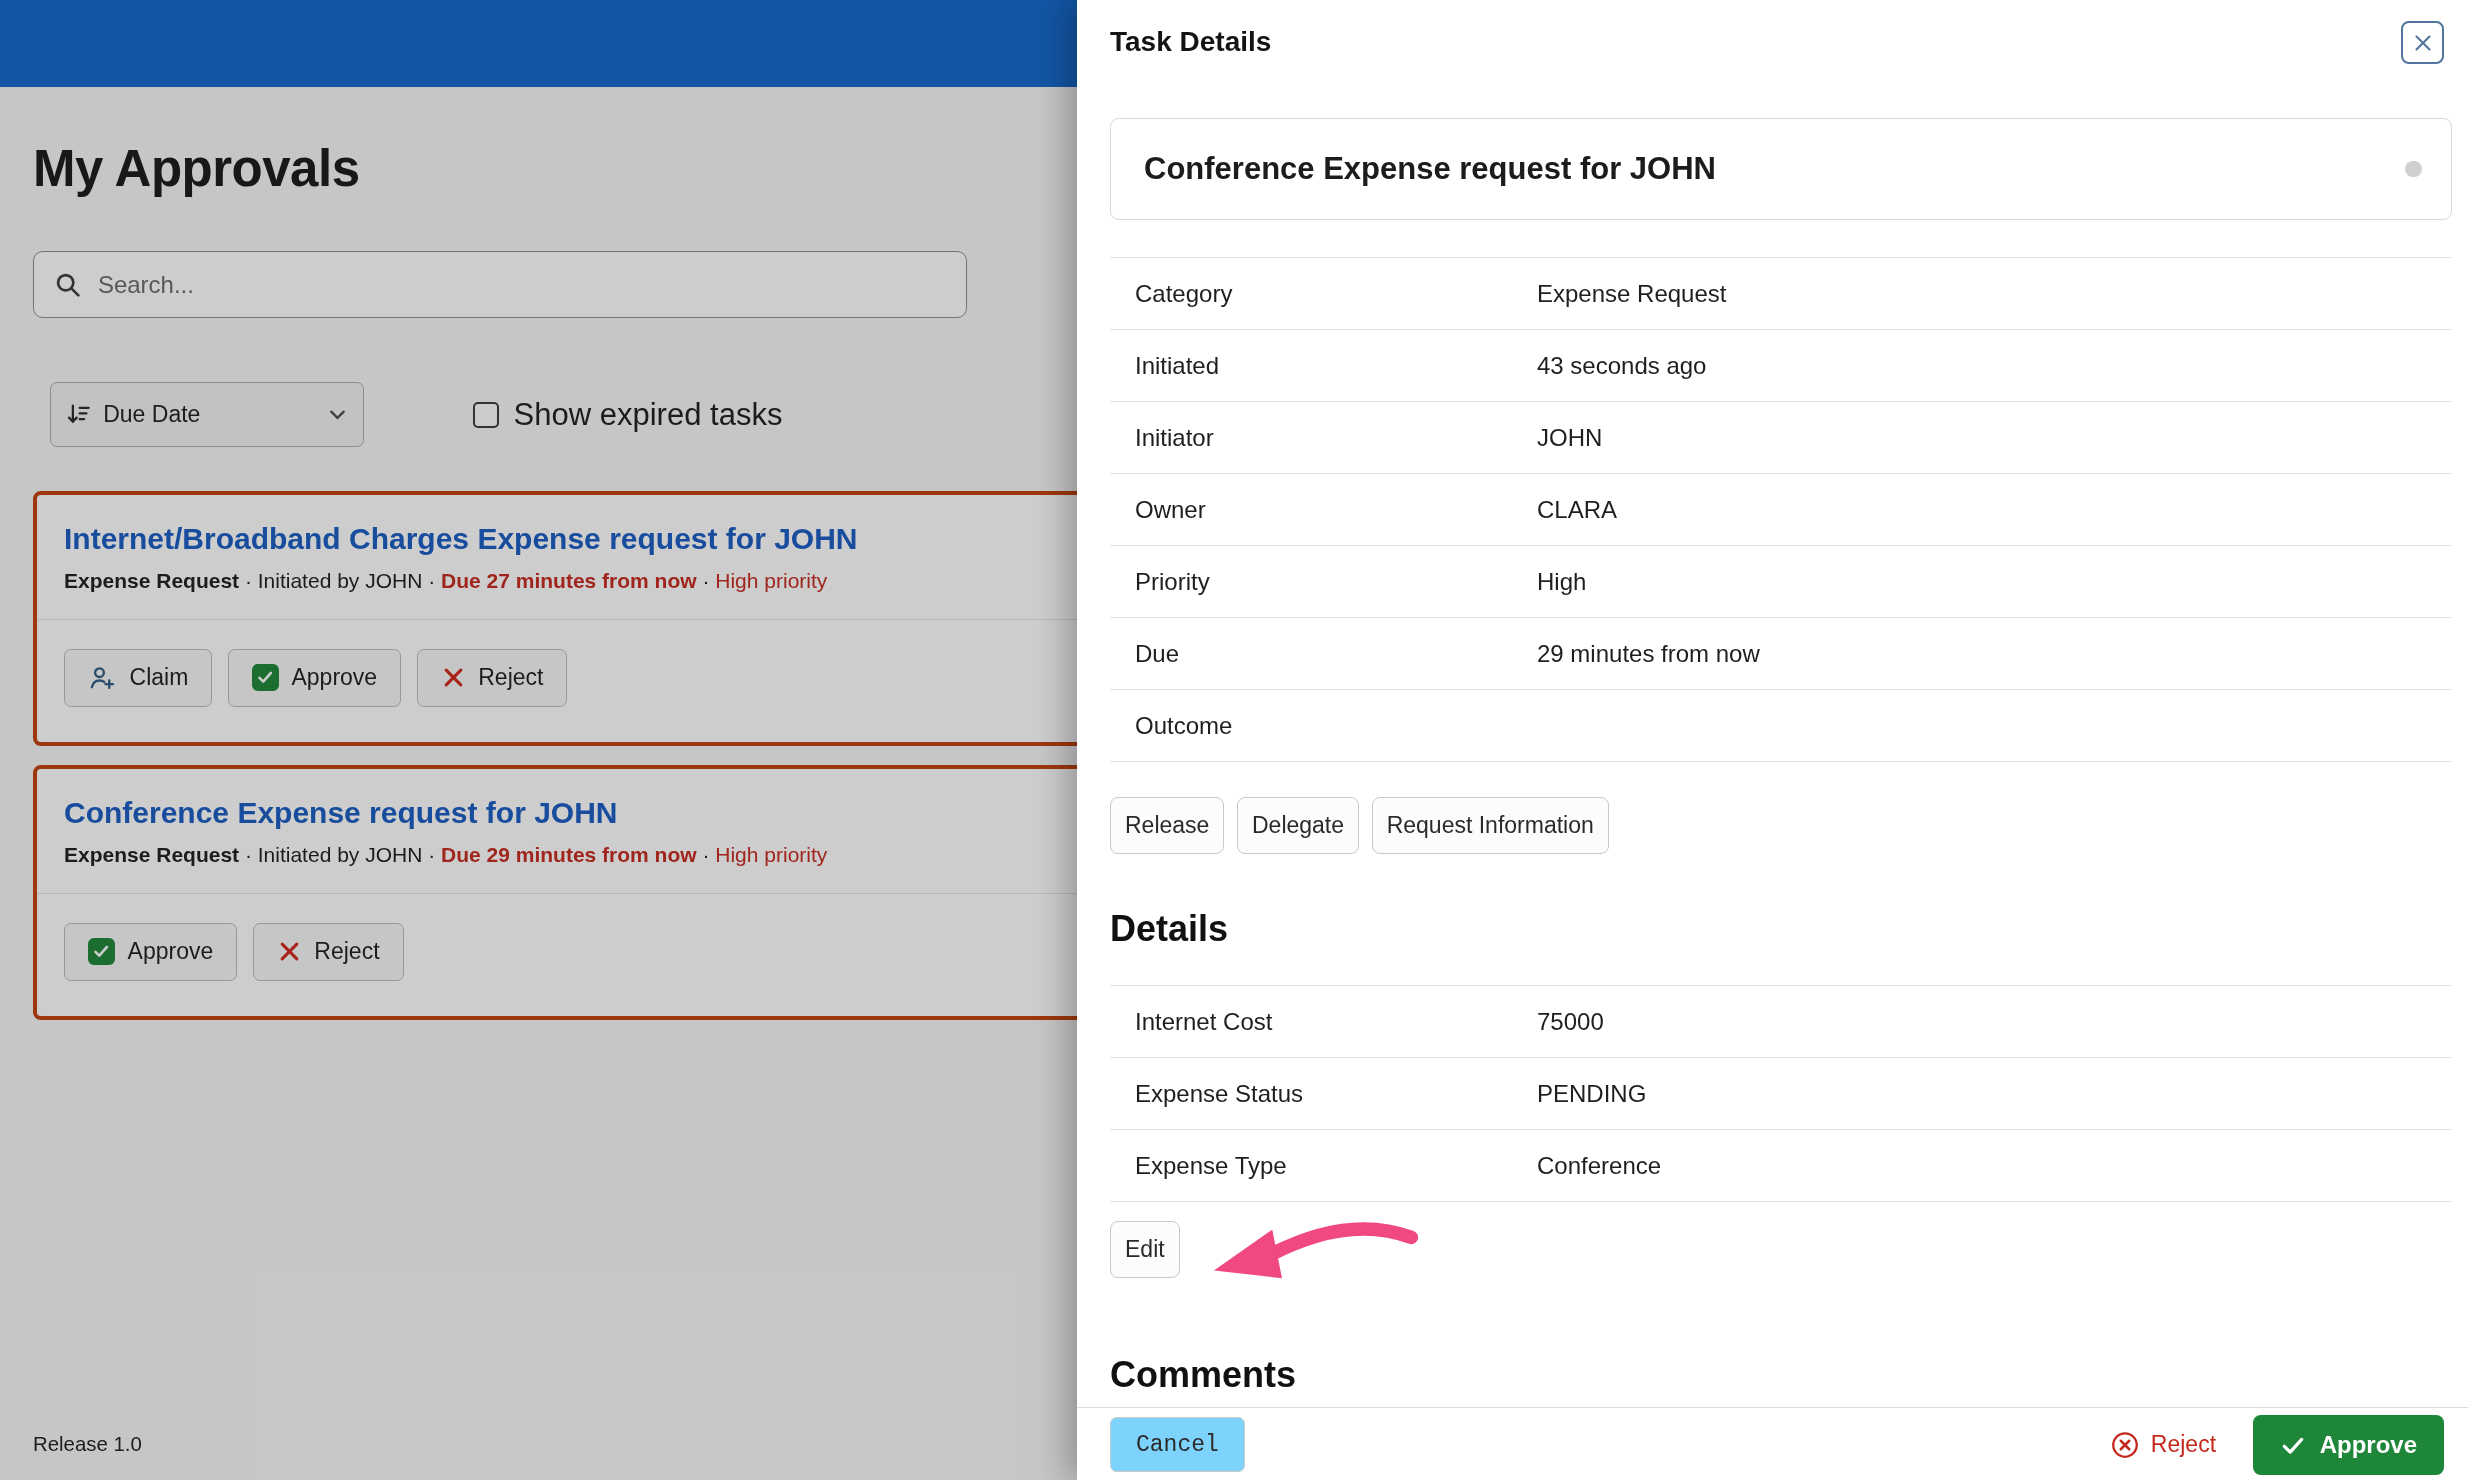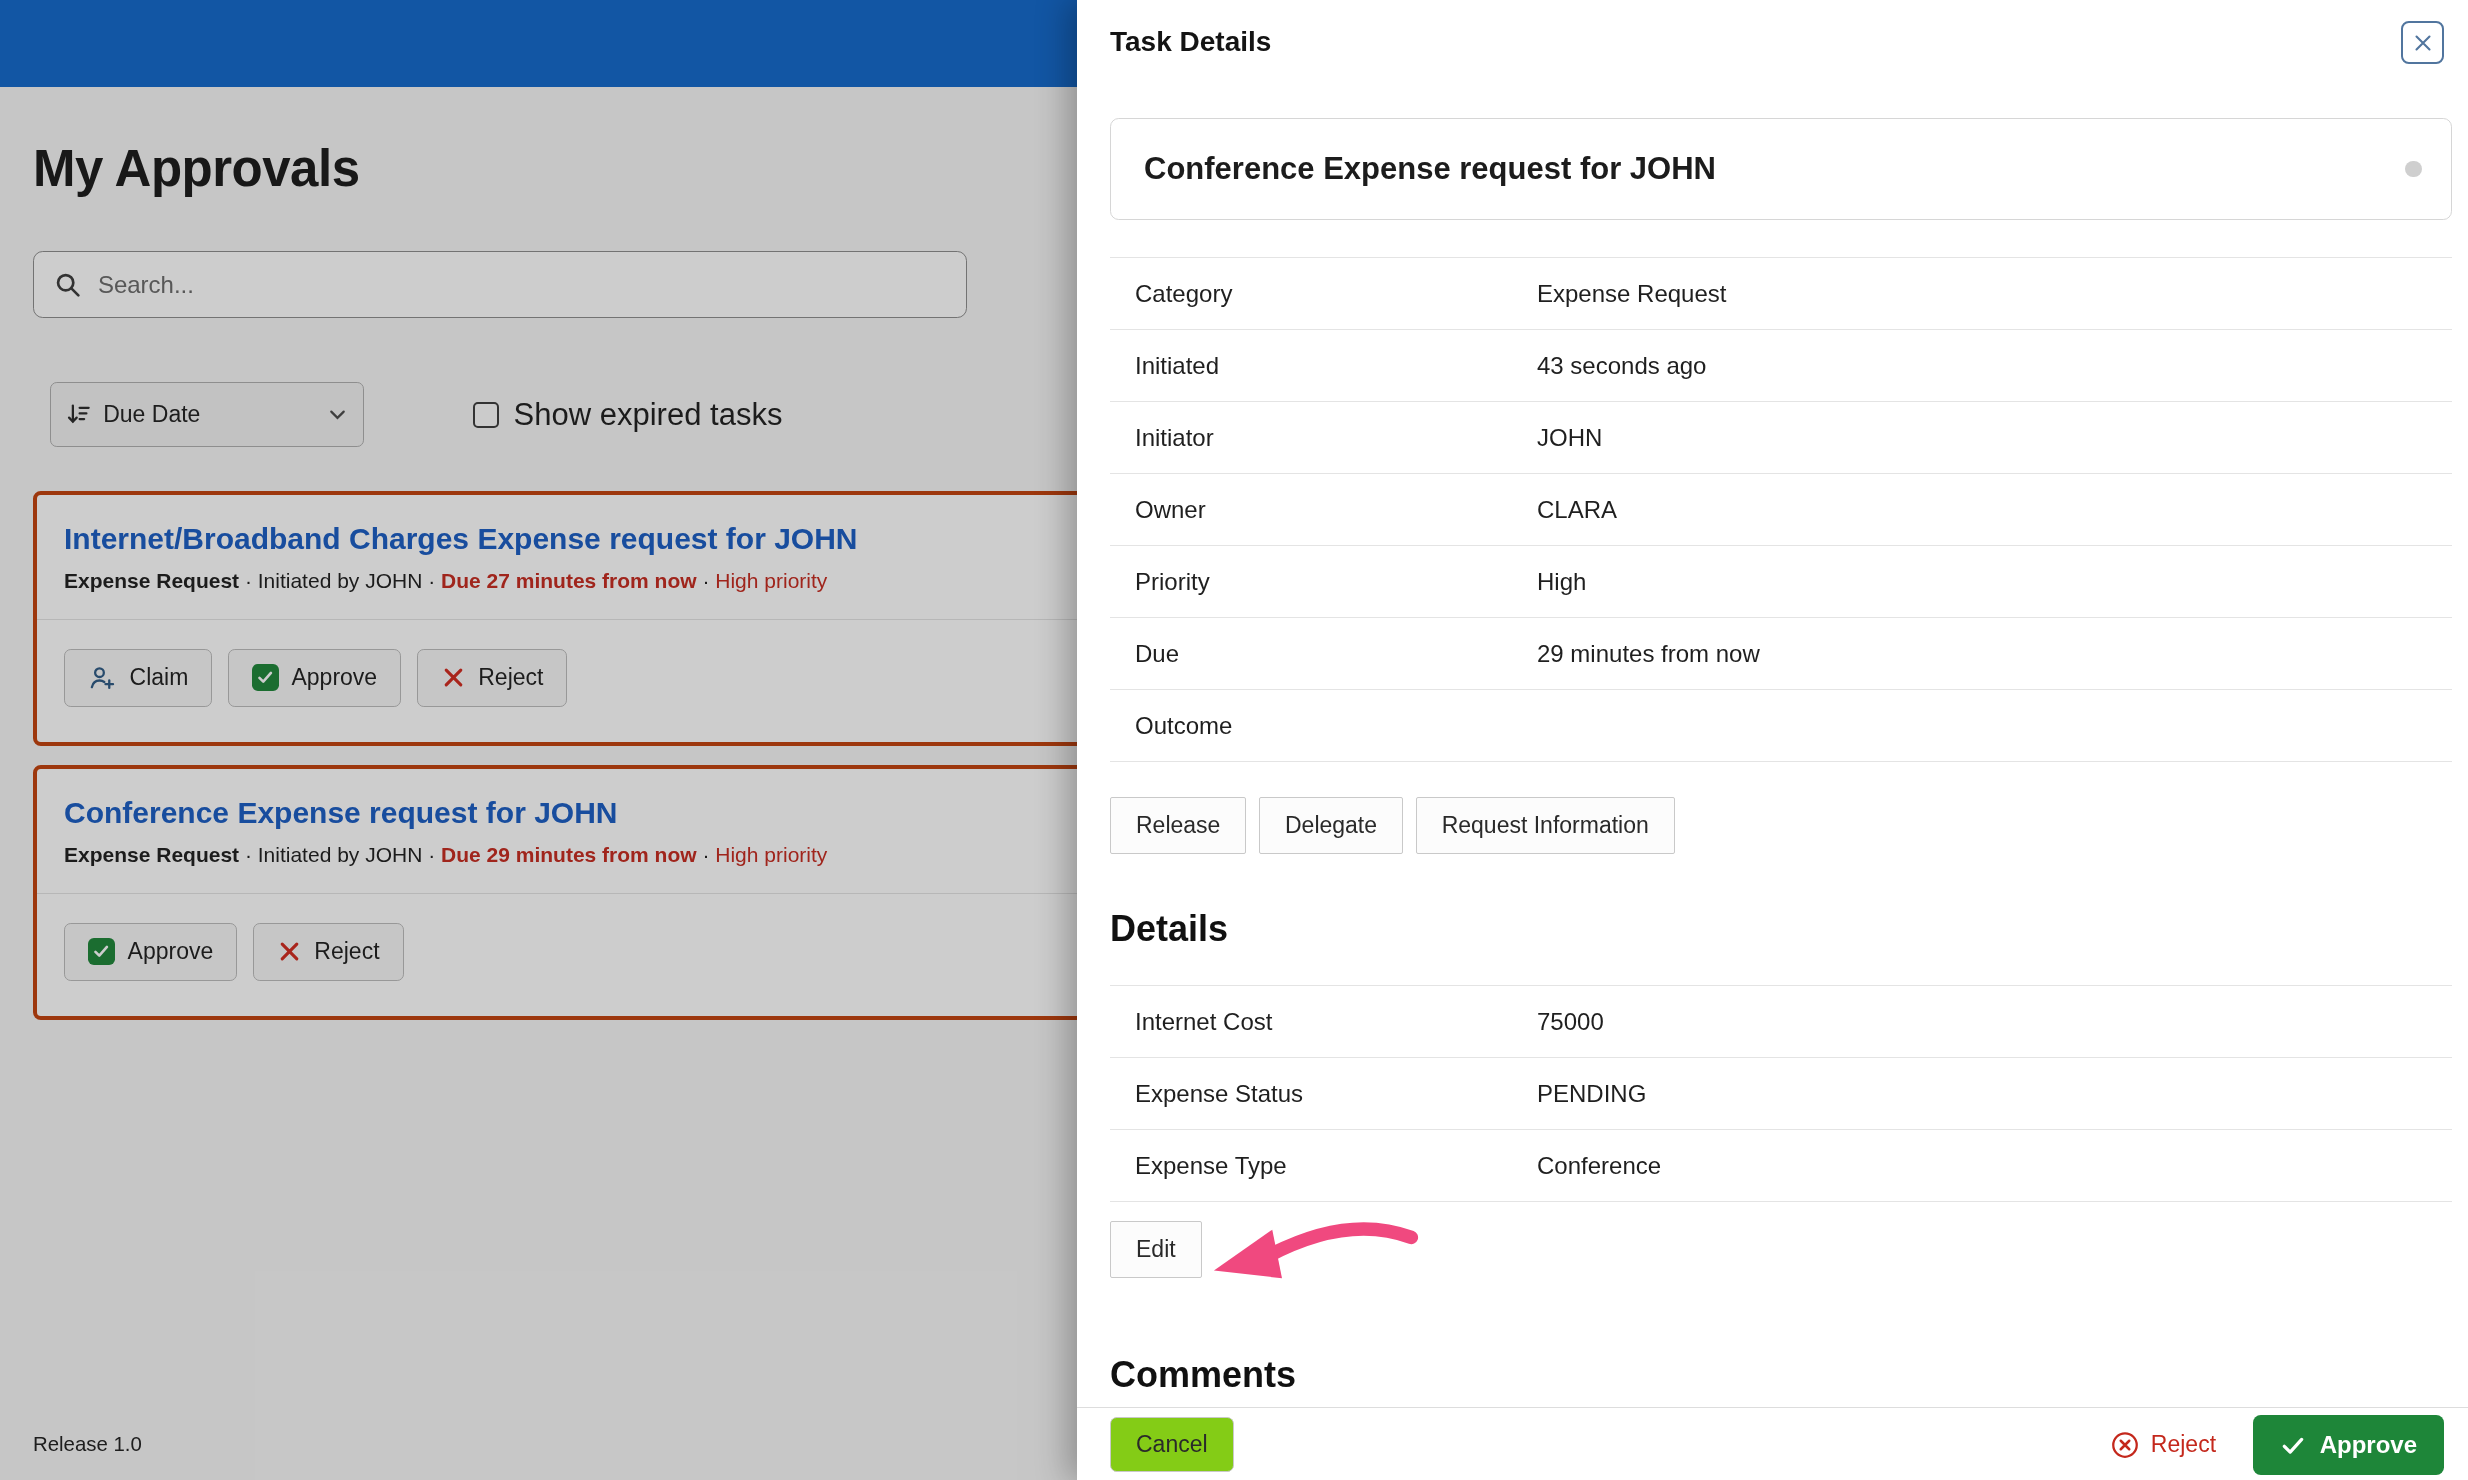--- a/index.html
+++ b/index.html
@@ -45,29 +45,29 @@
   .summary-card{margin-top:60px;height:102px;border:1px solid #d6d6d6;border-radius:8.7px;display:flex;align-items:center;padding:0 29px 0 33px}
   .summary-title{font-size:31px;font-weight:700;color:#1c1c1c;flex:1}
   .status-dot{width:16.5px;height:16.5px;border-radius:50%;background:#cfcfcf}
 
   .kv-table{margin-top:37px;border-top:1px solid #e4e4e4}
   .kv-row{height:72px;display:flex;align-items:center;border-bottom:1px solid #e4e4e4;font-size:24px;padding-left:25px;color:#1f1f1f}
   .kv-label{width:402px;flex:none}
   .kv-value{flex:1}
 
   .panel-actions{margin-top:35px;display:flex;gap:12.6px}
-  .pbtn{height:57px;padding:0 25px;background:#fcfcfc;border:1.5px solid #c9c9c9;border-radius:2px;font-size:23px;color:#2a2a2a;display:inline-flex;align-items:center;cursor:pointer;font-family:inherit}
+  .pbtn{height:57px;padding:0 14px;background:#fcfcfc;border:1.5px solid #c9c9c9;border-radius:8px;font-size:23px;color:#2a2a2a;display:inline-flex;align-items:center;cursor:pointer;font-family:inherit}
   .section-heading{margin-top:54px;font-size:36px;font-weight:700;color:#111}
   .details-table{margin-top:35px}
   .edit-row{margin-top:19.4px;position:relative;height:57px}
   .arrow-svg{position:absolute;left:102px;top:-9.7px;width:209px;height:80px;pointer-events:none}
   .comments-heading{margin-top:76px;font-size:36px;font-weight:700;color:#111}
 
   .panel-footer{position:absolute;left:0;right:0;bottom:0;height:74px;background:#fff;border-top:1.5px solid #ddd;display:flex;align-items:center;padding:0 25px 0 33px;z-index:20}
-  .cancel-btn{height:55px;padding:0 25px;background:#84cc16;border:1.5px solid #c9c9c9;border-radius:6.8px;font-size:23px;color:#2a2a2a;display:inline-flex;align-items:center;cursor:pointer;font-family:Liberation Sans, sans-serif}
+  .cancel-btn{height:55px;padding:0 25px;background:#7dd3fc;border:1.5px solid #c9c9c9;border-radius:6.8px;font-size:23px;color:#2a2a2a;display:inline-flex;align-items:center;cursor:pointer;font-family:Liberation Mono, monospace}
   .footer-right{margin-left:auto;display:flex;align-items:center;gap:37px}
   .reject-link{display:inline-flex;align-items:center;gap:10.7px;color:#c4281c;font-size:23px;background:none;border:none;cursor:pointer;font-family:inherit}
   .approve-btn{height:60px;padding:0 27px;background:#1e8639;border:none;border-radius:7.8px;color:#fff;font-size:24px;font-weight:700;display:inline-flex;align-items:center;gap:13.6px;cursor:pointer;font-family:inherit}
 </style>
 </head>
 <body>
 
 <div class="left-page">
   <div class="topbar"></div>
   <div class="content">

